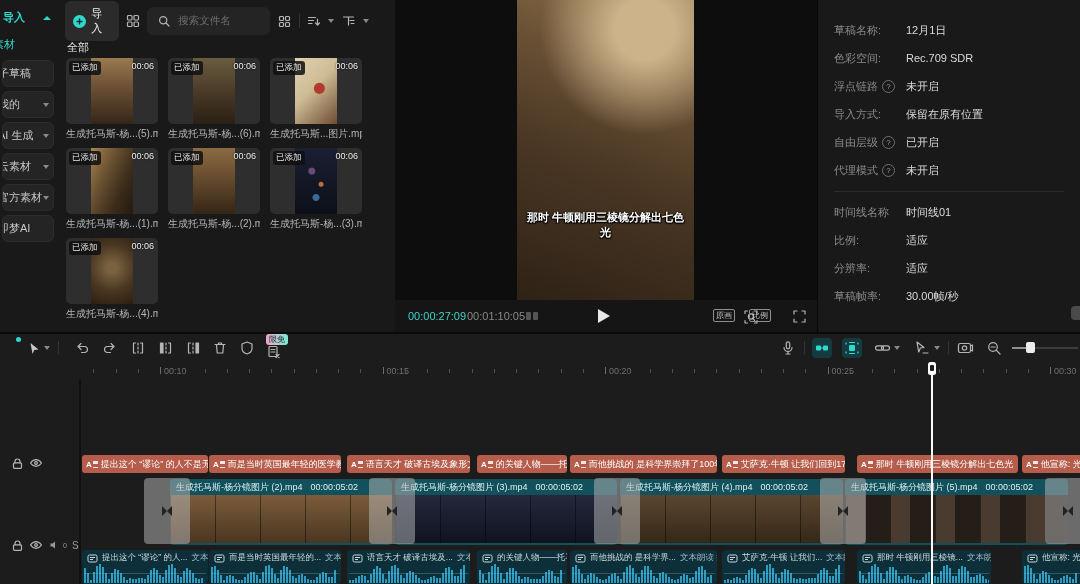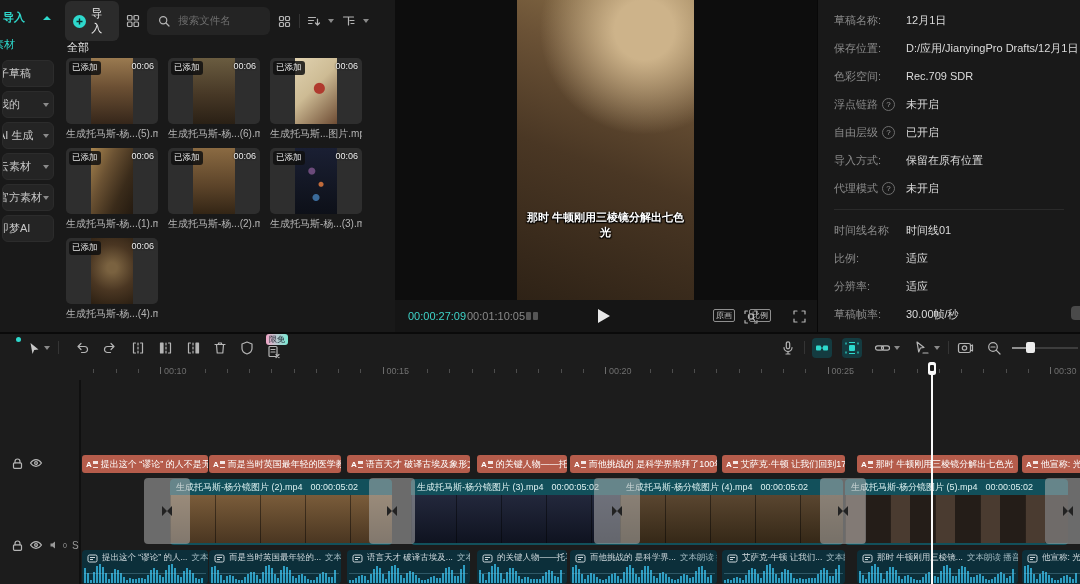--- a/index.html
+++ b/index.html
@@ -44,21 +44,21 @@
 .subtitle{position:absolute;left:2px;right:2px;top:210px;text-align:center;color:#fff;font-size:11px;font-weight:bold;line-height:15px;text-shadow:0 0 2px #000,1px 1px 1px #000,-1px 1px 1px #000;}
 .pbar{position:absolute;left:0;right:0;top:300px;height:32px;background:#151515;}
 .pbar .tc{position:absolute;top:10px;font-size:11px;}
 .t-cur{left:13px;color:#3fd4c9;}
 .t-dur{left:72px;color:#8a8a8a;}
 .pb-ic{position:absolute;top:9px;display:flex;align-items:center;justify-content:center;}
 .play{left:203px;top:9px;width:0;height:0;border-left:12px solid #e8e8e8;border-top:7px solid transparent;border-bottom:7px solid transparent;position:absolute;}
 .boxlbl{position:absolute;top:9px;border:1px solid #8f8f8f;border-radius:2px;color:#c5c5c5;font-size:8px;line-height:11px;padding:0 2px;}
 
 
-.props{position:absolute;left:817px;top:0;width:263px;height:344px;background:#191919;border-left:1px solid #080808;padding-top:6px;box-sizing:border-box;}
+.props{position:absolute;left:817px;top:0;width:263px;height:344px;background:#191919;border-left:1px solid #080808;padding-top:16px;box-sizing:border-box;}
 .prow{position:relative;height:28px;line-height:28px;white-space:nowrap;overflow:hidden;}
 .plabel{position:absolute;left:16px;color:#8a8a8a;}
 .pvalue{position:absolute;left:88px;color:#dcdcdc;}
 .pinfo{display:inline-block;width:11px;height:11px;line-height:11px;border:1px solid #6e6e6e;border-radius:50%;color:#9a9a9a;font-size:8px;text-align:center;margin-left:4px;vertical-align:1px;}
 .pdiv{height:1px;background:#2a2a2a;margin:7px 16px 6px;}
 .partial-pill{position:absolute;right:-5px;top:306px;width:14px;height:14px;background:#4a4a4a;border-radius:4px;}
 
 
 .timeline{position:absolute;left:0;top:332px;width:1080px;height:252px;background:#1c1c1c;border-top:2px solid #0a0a0a;box-sizing:border-box;}
 .tl-toolbar{position:absolute;top:0;left:0;right:0;height:28px;}
@@ -284,38 +284,34 @@
     </div>
   </section>
 
   <section class="props">
     <div id="propsDraft">
         <div class="prow">
           <span class="plabel">草稿名称:</span>
           <span class="pvalue">12月1日</span>
         </div>
         <div class="prow">
-          <span class="plabel">保存位置:</span>
-          <span class="pvalue">D:/应用/JianyingPro Drafts/12月1日</span>
-        </div>
-        <div class="prow">
           <span class="plabel">色彩空间:</span>
           <span class="pvalue">Rec.709 SDR</span>
         </div>
         <div class="prow">
           <span class="plabel">浮点链路<span class="pinfo">?</span></span>
           <span class="pvalue">未开启</span>
         </div>
         <div class="prow">
+          <span class="plabel">导入方式:</span>
+          <span class="pvalue">保留在原有位置</span>
+        </div>
+        <div class="prow">
           <span class="plabel">自由层级<span class="pinfo">?</span></span>
           <span class="pvalue">已开启</span>
-        </div>
-        <div class="prow">
-          <span class="plabel">导入方式:</span>
-          <span class="pvalue">保留在原有位置</span>
         </div>
         <div class="prow">
           <span class="plabel">代理模式<span class="pinfo">?</span></span>
           <span class="pvalue">未开启</span>
         </div>
       </div>
     <div class="pdiv"></div>
     <div id="propsTimeline">
         <div class="prow">
           <span class="plabel">时间线名称</span>
@@ -595,21 +591,21 @@
           </span>
           <span>他宣称: 光是</span>
         </div>
         <div class="vclip" style="left: 170px; width: 222px;">
           <div class="vhead">
             <span>生成托马斯-杨分镜图片 (2).mp4</span>
             <span>00:00:05:02</span>
           </div>
           <div class="vfilm f-v2"></div>
         </div>
-        <div class="vclip" style="left: 411px; width: 222px;">
+        <div class="vclip" style="left: 395px; width: 222px;">
           <div class="vhead">
             <span>生成托马斯-杨分镜图片 (3).mp4</span>
             <span>00:00:05:02</span>
           </div>
           <div class="vfilm f-v3"></div>
         </div>
         <div class="vclip" style="left: 620px; width: 223px;">
           <div class="vhead">
             <span>生成托马斯-杨分镜图片 (4).mp4</span>
             <span>00:00:05:02</span>
@@ -959,21 +955,21 @@
             <div class="wbar" style="height: 9.2px;"></div>
             <div class="wbar" style="height: 13.3px;"></div>
             <div class="wbar" style="height: 14.8px;"></div>
             <div class="wbar" style="height: 12.6px;"></div>
             <div class="wbar" style="height: 6.8px;"></div>
             <div class="wbar" style="height: 7px;"></div>
             <div class="wbar" style="height: 14.2px;"></div>
             <div class="wbar" style="height: 18.5px;"></div>
           </div>
         </div>
-        <div class="aclip" style="left: 857px; width: 161px;">
+        <div class="aclip" style="left: 857px; width: 134px;">
           <div class="ahead">
             <span>
               <svg width="11" height="9" fill="none" stroke="#cfd8dc" stroke-width="1">
                 <rect x="1" y="1" width="9" height="7" rx="1.5"></rect>
                 <path d="M3 3.5h5M3 5.5h3"></path>
               </svg>
             </span>
             <span>那时 牛顿刚用三棱镜...</span>
             <span class="atag">文本朗读 播音旁白</span>
           </div>

